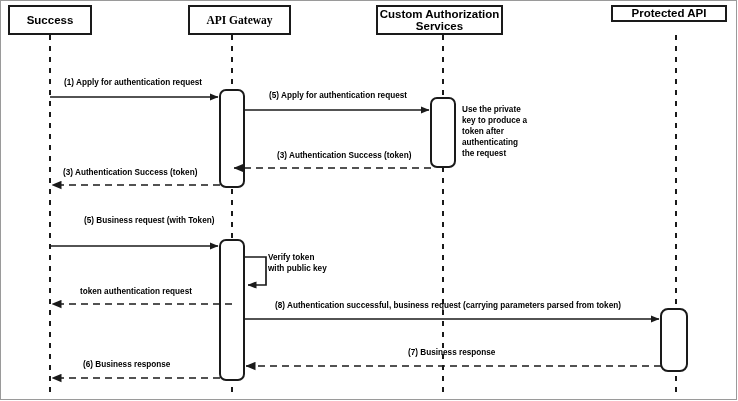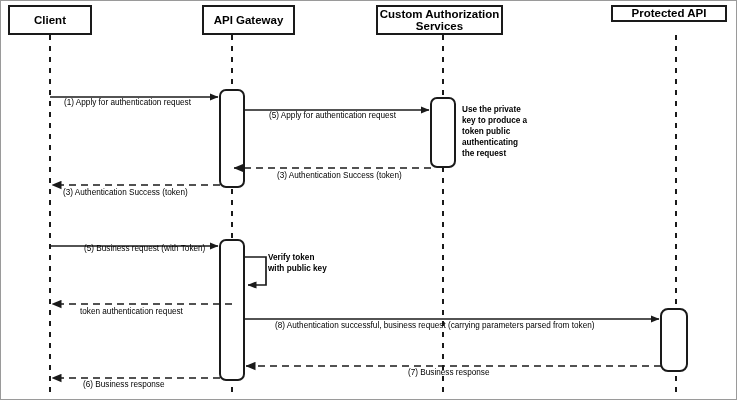--- a/index.html
+++ b/index.html
@@ -10,22 +10,22 @@
   }
   #diagram{position:absolute;left:0;top:0;width:738px;height:401px;}
 
   .lane-header{
     position:absolute;background:#ffffff;border:2px solid #1a1a1a;
     display:flex;align-items:center;justify-content:center;
     text-align:center;font-size:11.5px;font-weight:bold;line-height:12.5px;
     box-sizing:border-box;
   }
   .msg-label{
-    position:absolute;font-size:8.2px;font-weight:normal;white-space:nowrap;
-    line-height:10px;color:#000;margin-top:20px;
+    position:absolute;font-size:8.2px;font-weight:bold;white-space:nowrap;
+    line-height:10px;color:#000;
   }
   .note-text{
     position:absolute;font-size:8.2px;font-weight:bold;line-height:11px;
     color:#000;white-space:pre-line;
   }
   .frame-border{
     position:absolute;left:0;top:0;width:737px;height:400px;
     border:1px solid #9a9a9a;box-sizing:border-box;pointer-events:none;
   }
 </style>
@@ -69,46 +69,46 @@
     <line x1="661" y1="366" x2="246" y2="366" stroke-dasharray="7,5" marker-end="url(#arrow-open)"></line>
     <line x1="220" y1="378" x2="52" y2="378" stroke-dasharray="7,5" marker-end="url(#arrow-open)"></line>
   </g>
 
   <g stroke="#1a1a1a" stroke-width="1.7" fill="none">
     <path d="M244,257 L266,257 L266,285 L248,285" marker-end="url(#arrow-solid)"></path>
   </g>
 </svg>
 
 <div class="lane-header" style="left:8px;top:5px;width:84px;height:30px;">
-  <span>Client</span>
+  <span>Success</span>
 </div>
 
-<div class="lane-header" style="left:202px;top:5px;width:93px;height:30px;">
+<div class="lane-header" style="left:188px;top:5px;width:103px;height:30px;font-family:Liberation Serif, serif;">
   <span>API Gateway</span>
 </div>
 
 <div class="lane-header" style="left:376px;top:5px;width:127px;height:30px;flex-direction:column;">
   <span>Custom Authorization</span>
   <span>Services</span>
 </div>
 
 <div class="lane-header" style="left:611px;top:5px;width:116px;height:17px;">
   <span>Protected API</span>
 </div>
 
 <div class="msg-label" style="left:64px;top:78px;">(1) Apply for authentication request</div>
 <div class="msg-label" style="left:269px;top:91px;">(5) Apply for authentication request</div>
 <div class="msg-label" style="left:277px;top:151px;">(3) Authentication Success (token)</div>
 <div class="msg-label" style="left:63px;top:168px;">(3) Authentication Success (token)</div>
-<div class="msg-label" style="left:67px;top:224px;padding-left:17px;">(5) Business request (with Token)</div>
+<div class="msg-label" style="left:67px;top:216px;padding-left:17px;">(5) Business request (with Token)</div>
 <div class="msg-label" style="left:80px;top:287px;">token authentication request</div>
 <div class="msg-label" style="left:275px;top:301px;">(8) Authentication successful, business request (carrying parameters parsed from token)</div>
 <div class="msg-label" style="left:408px;top:348px;">(7) Business response</div>
 <div class="msg-label" style="left:83px;top:360px;">(6) Business response</div>
 
 <div class="note-text" style="left:268px;top:252px;">Verify token
 with public key</div>
 
 <div class="note-text" style="left:462px;top:104px;">Use the private
 key to produce a
-token public
+token after
 authenticating
 the request</div>
 
 </body></html>

